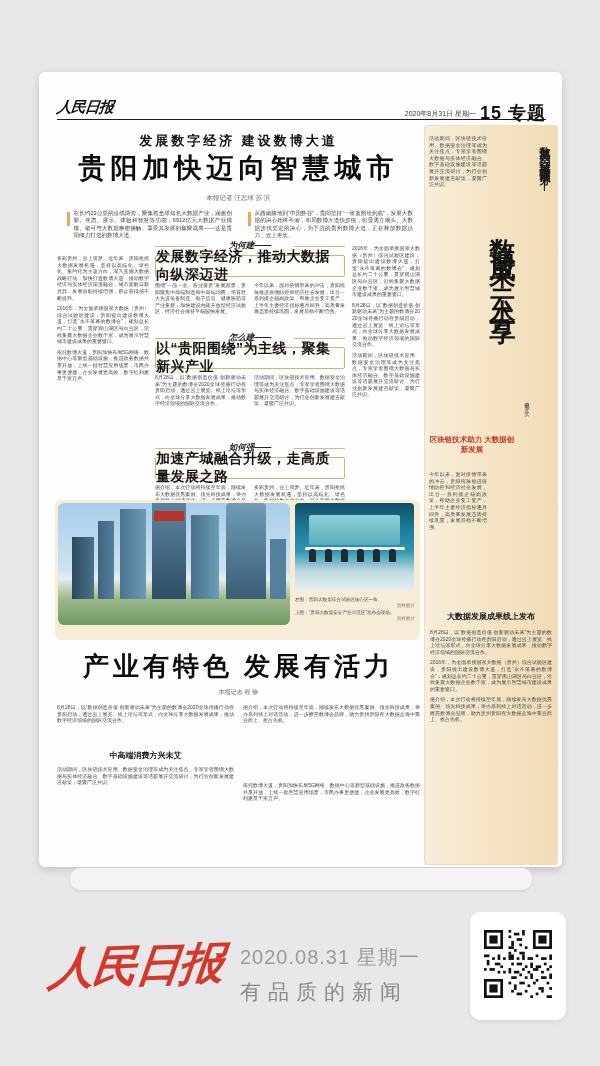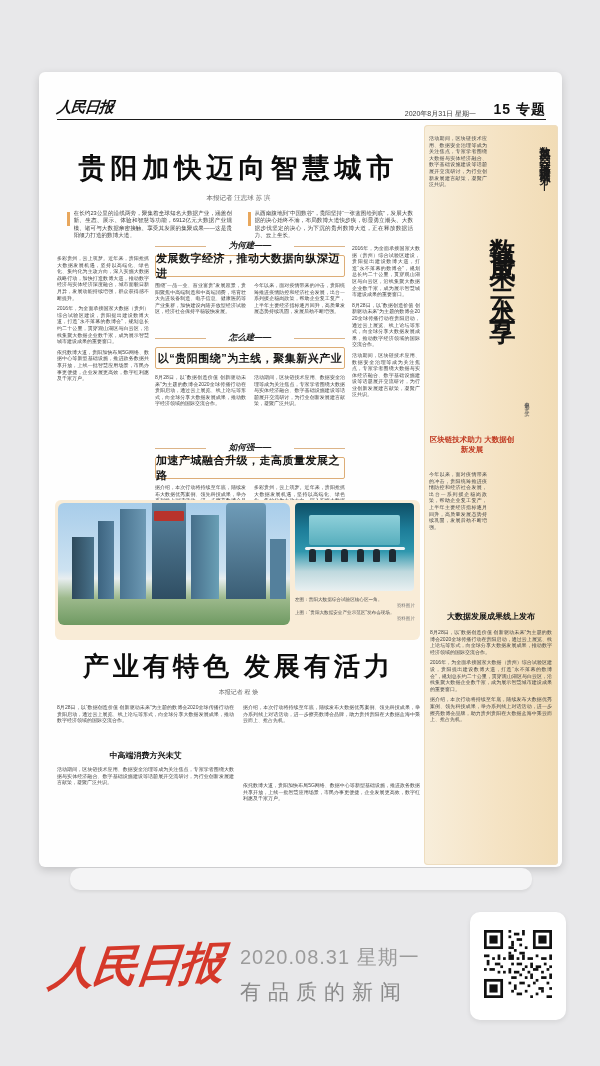--- a/index.html
+++ b/index.html
@@ -12,38 +12,38 @@
   .card{
     position:absolute;left:39px;top:72px;width:523px;height:795px;
     background:#fefefe;border-radius:6px;
     box-shadow:0 3px 8px rgba(0,0,0,.16);
   }
   .abs{position:absolute;}
   
   .masthead{font-family:"DejaVu Serif","Liberation Serif",serif;font-style:italic;font-weight:bold;font-size:15px;color:#111;letter-spacing:-1px;transform:skewX(-6deg);}
   .rule{left:18px;right:16px;top:47px;border-top:1.5px solid #1c1c1c;height:0;}
   .dateline{font-size:7px;color:#3c3c3c;top:37px;right:86px;}
-  .pageno{top:29px;right:16px;font-size:14px;font-weight:bold;color:#111;letter-spacing:1px;}
+  .pageno{top:29px;right:16px;font-size:18px;font-weight:bold;color:#111;letter-spacing:1px;}
   
   .kicker1{left:18px;width:363px;top:60px;text-align:center;font-size:13px;font-weight:bold;letter-spacing:3px;color:#111;}
   .headline1{left:18px;width:363px;top:78px;text-align:center;font-size:27px;font-weight:bold;letter-spacing:5px;color:#0d0d0d;}
   .byline1{left:18px;width:363px;top:122px;text-align:center;font-size:6.5px;color:#666;}
   
   .intro{top:138px;left:28px;width:346px;height:44px;display:flex;gap:16px;}
   .intro .col{flex:1;display:flex;gap:4px;}
   .qbar{width:2.5px;height:14px;background:#e8a75d;flex:none;margin-top:2px;}
   .smalltext{font-size:5px;line-height:6.6px;color:#454545;text-align:justify;overflow:hidden;word-break:break-all;}
   .introtext{font-size:5.6px;line-height:7.4px;color:#3b3b3b;text-align:justify;overflow:hidden;word-break:break-all;}
   
   .colblock{overflow:hidden;}
   .sectag{display:flex;align-items:center;gap:23px;justify-content:center;}
   .sectag .ln{flex:1;height:0;border-top:1px solid #dcb488;}
   .sectag .tg{font-size:8.5px;font-weight:bold;color:#222;font-style:italic;}
   .secbox{border:1px solid #ddad76;border-radius:2px;height:20px;display:flex;align-items:center;justify-content:center;margin-top:3px;background:#fffdf9;}
-  .secbox .tt{font-size:11px;font-weight:bold;color:#151515;letter-spacing:.5px;}
+  .secbox .tt{font-size:14px;font-weight:bold;color:#151515;letter-spacing:.5px;}
   .twocol{display:flex;gap:8px;margin-top:5px;}
   .twocol>div{flex:1;}
   
   .photopanel{left:16px;top:428px;width:365px;height:140px;background:#f9ecd7;border-radius:6px;}
   .photo1{left:3px;top:3px;width:232px;height:122px;border-radius:6px;overflow:hidden;background:linear-gradient(180deg,#a8cdea 0%,#cde2f1 55%,#e8eef0 62%,#9db98c 78%,#6f9a62 100%);}
   .bld{position:absolute;bottom:26px;}
   .photo2{left:240px;top:3px;width:119px;height:88px;border-radius:4px;overflow:hidden;background:linear-gradient(180deg,#0f4f66 0%,#1d7d99 30%,#2f97ae 55%,#bfd9de 78%,#e9f0f1 100%);}
   .screen{position:absolute;left:14px;top:12px;width:91px;height:30px;background:linear-gradient(180deg,#8fd0da,#57aebd);border-radius:2px;}
   .stageline{position:absolute;left:10px;top:44px;width:100px;height:3px;background:#f0f4f5;border-radius:2px;}
   .person{position:absolute;width:7px;height:13px;background:#1d2b33;border-radius:3px 3px 1px 1px;top:46px;}
@@ -77,20 +77,21 @@
 </head>
 <body>
 
 <div class="card">
 
   <div class="abs masthead" style="left:18px;top:26px;">人民日报</div>
   <div class="abs dateline">2020年8月31日 星期一</div>
   <div class="abs pageno">15 专题</div>
   <div class="abs rule"></div>
 
+  <div class="abs kicker1">发展数字经济 建设数博大道</div>
   <div class="abs headline1">贵阳加快迈向智慧城市</div>
   <div class="abs byline1">本报记者 汪志球 苏 滨</div>
 
   <div class="abs intro">
     <div class="col">
       <div class="qbar"></div>
       <div class="introtext">在长约23公里的沿线两旁，聚集着全球知名大数据产业，涵盖创新、生态、展示、体验和智慧等功能，6912亿元大数据产业规模、诸可与大数据亲密接触、享受其发展的集聚成果——这是贵阳倾力打造的数博大道。</div>
     </div>
     <div class="col">
       <div class="qbar"></div>

